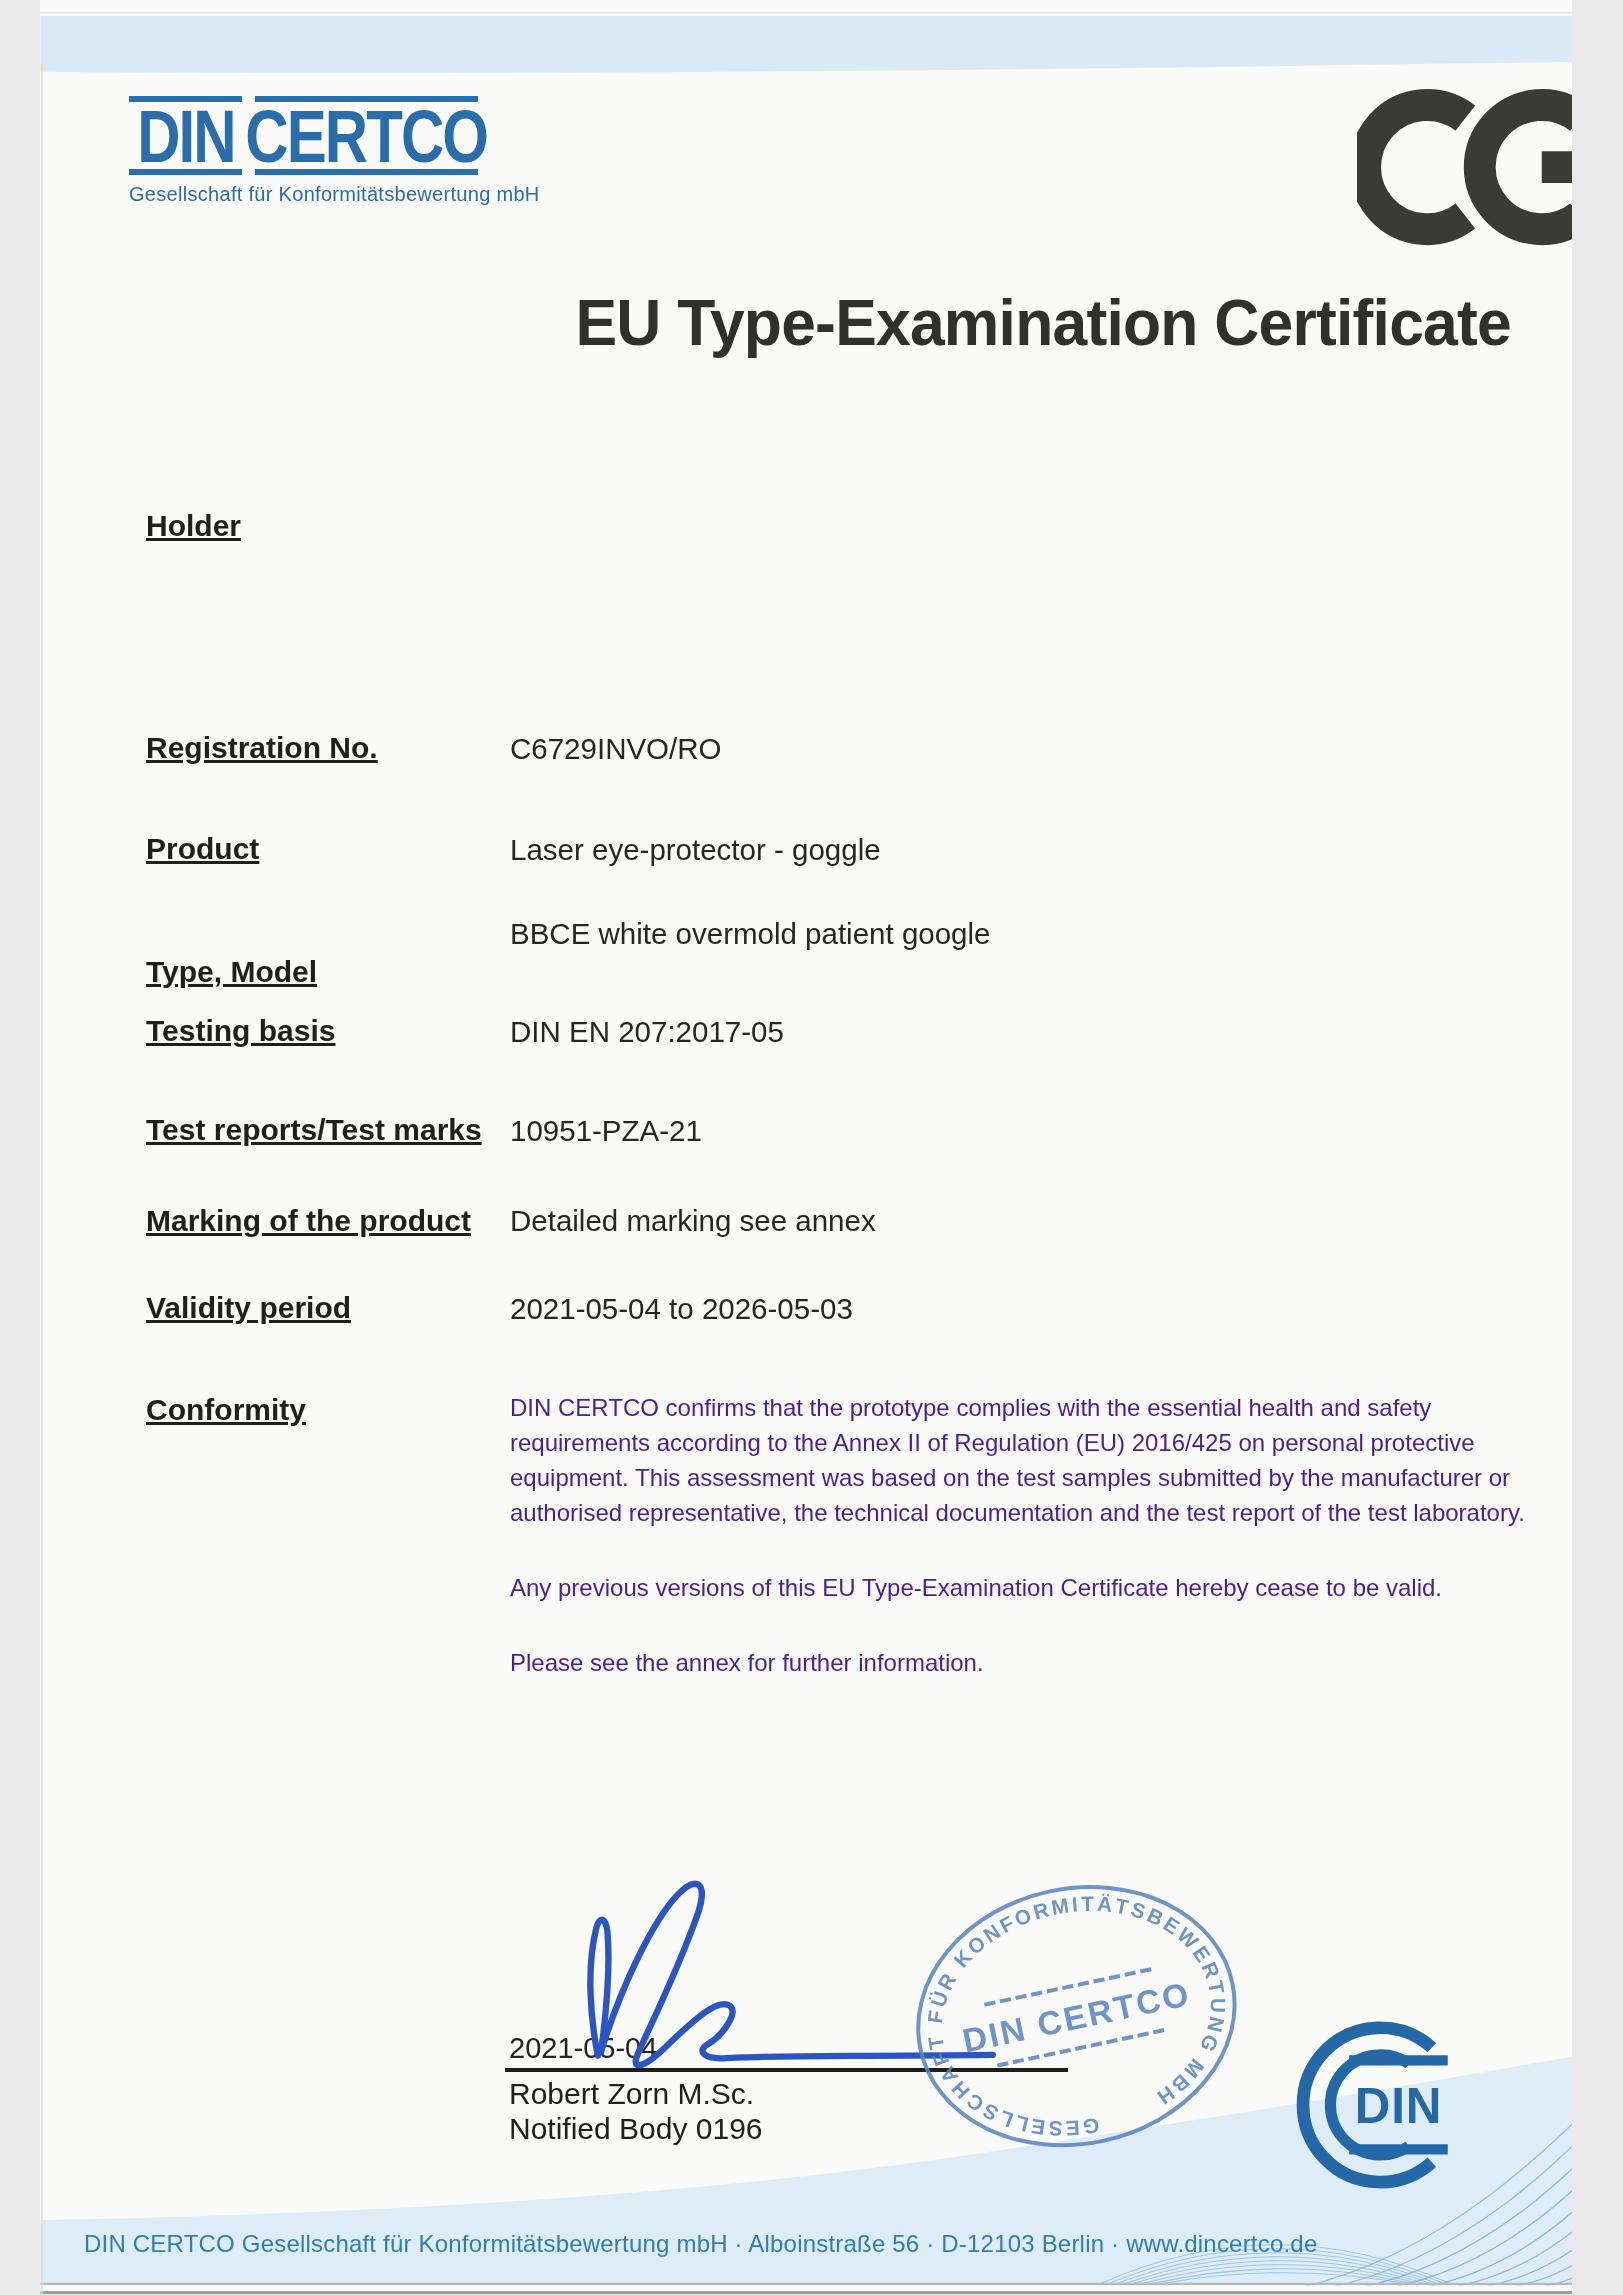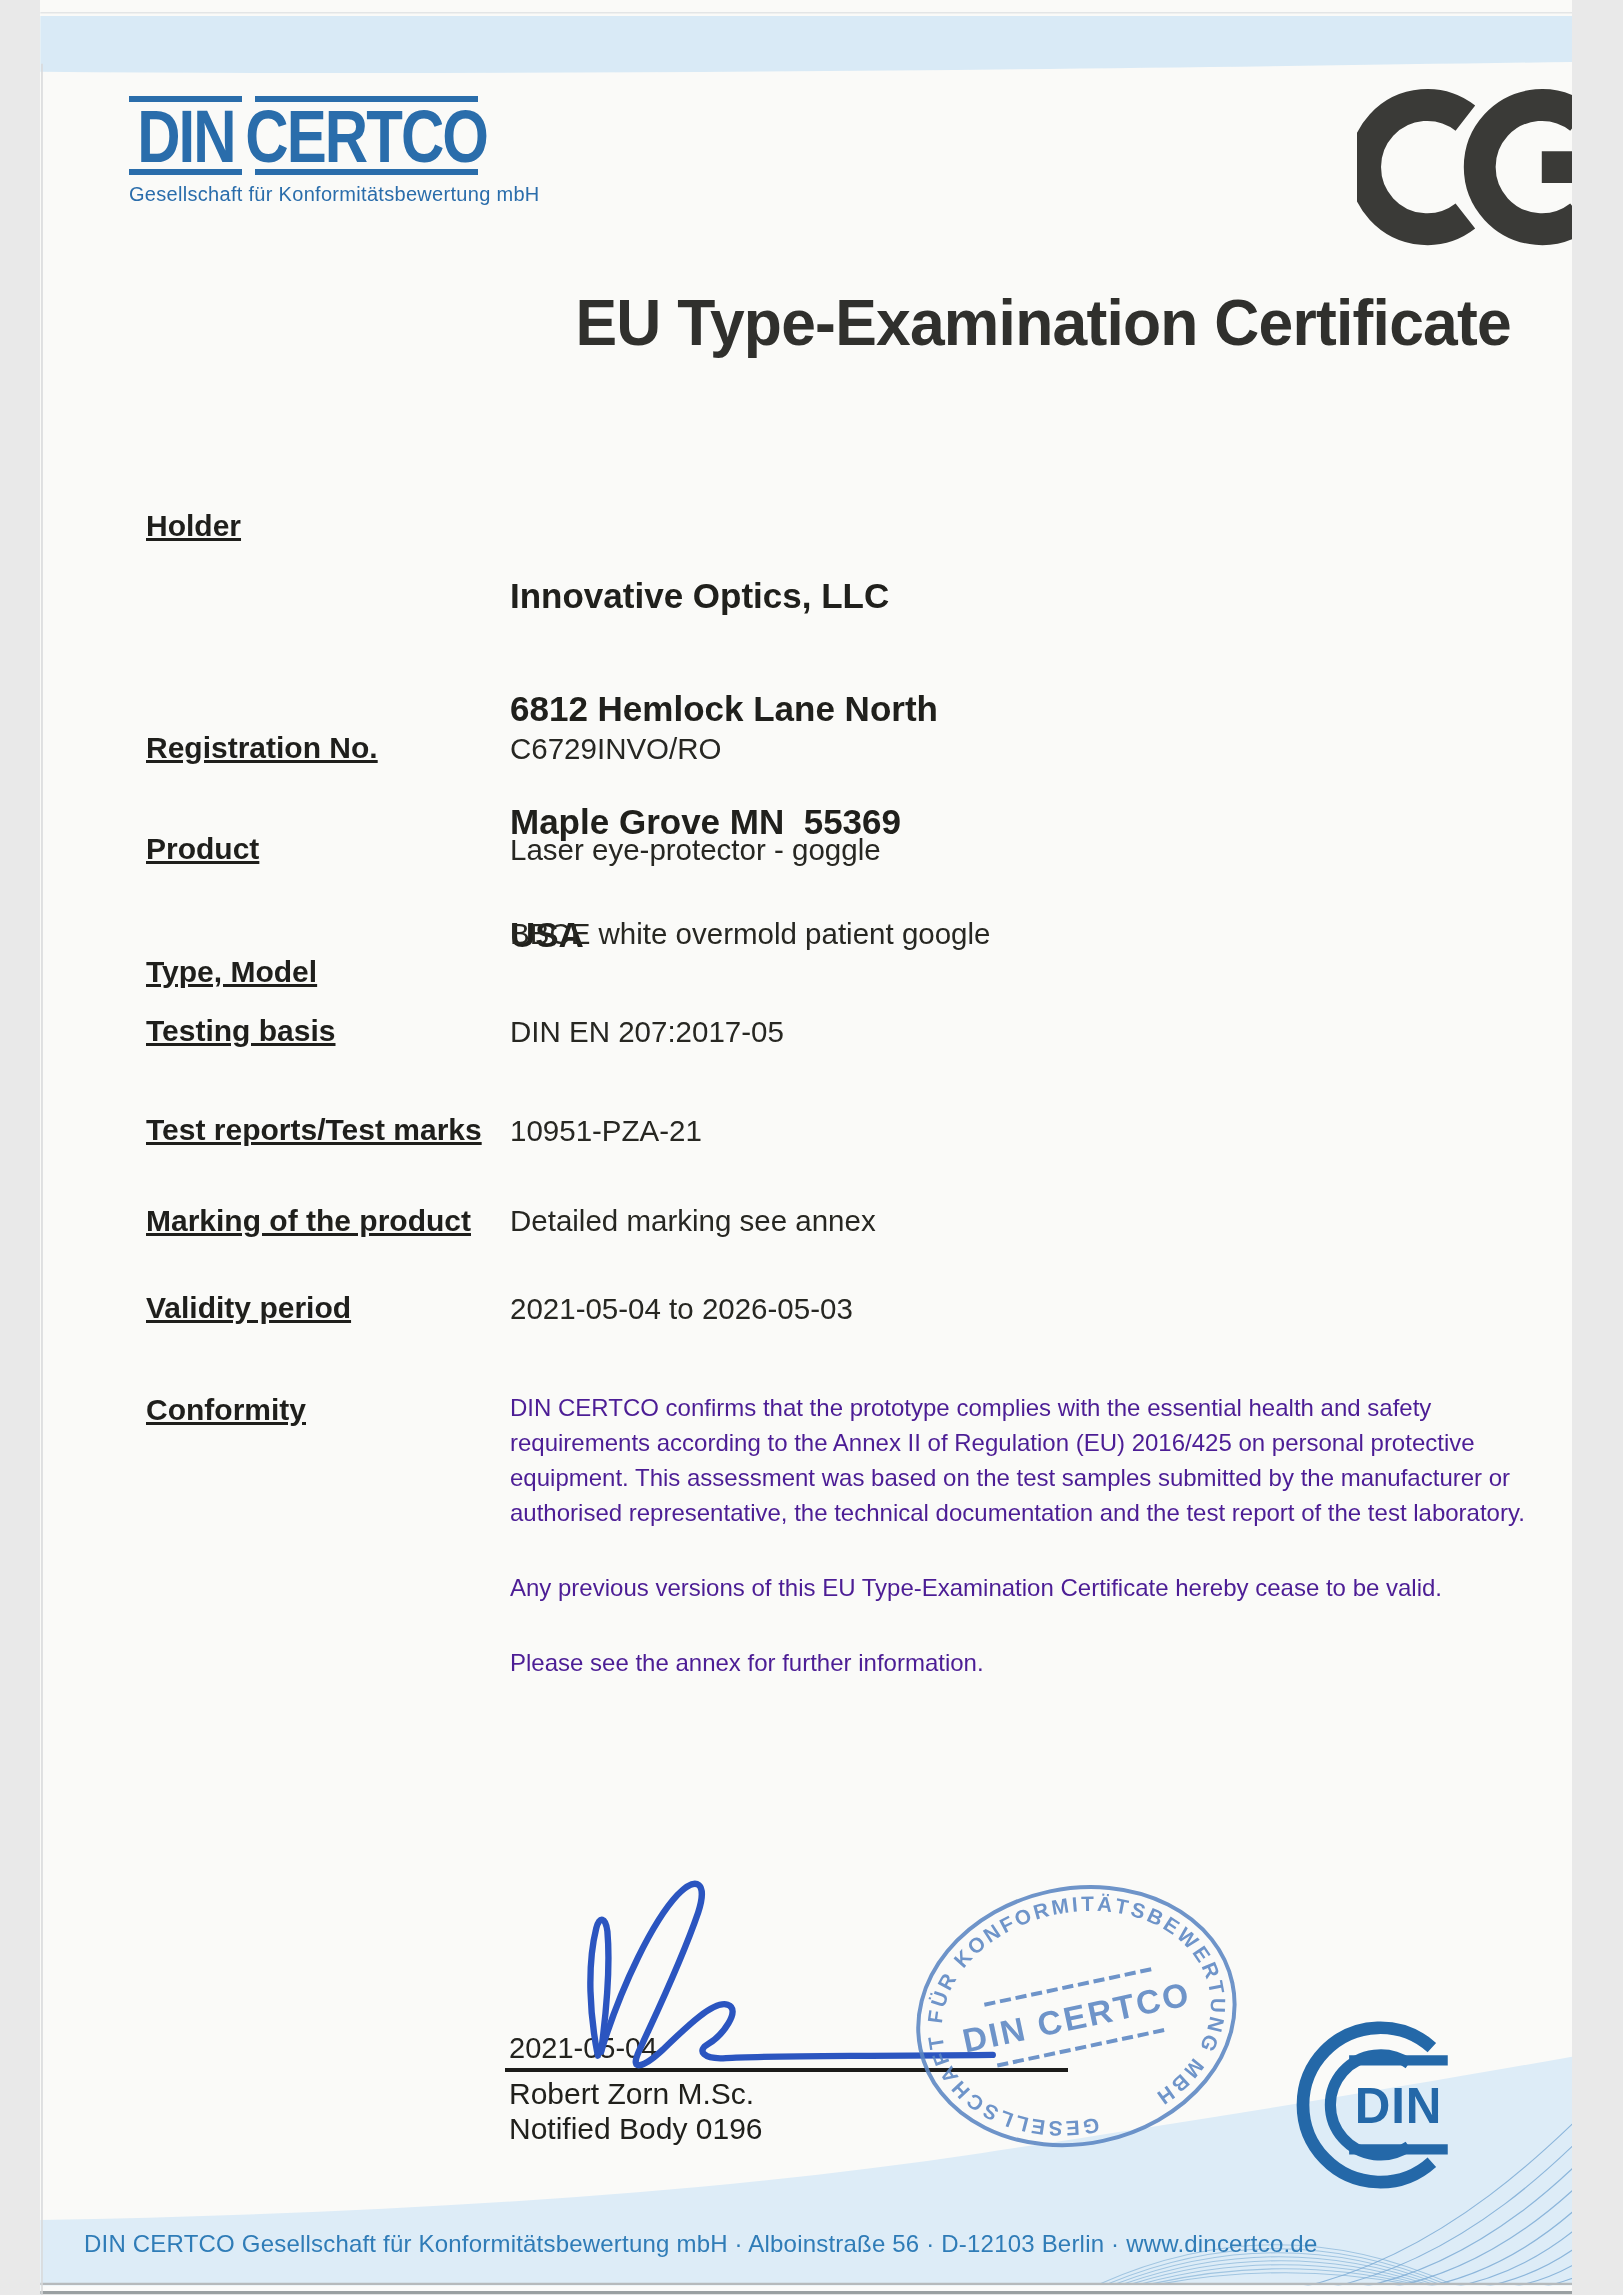--- a/index.html
+++ b/index.html
@@ -111,26 +111,20 @@
     <g stroke="#3a3a37" stroke-width="40" fill="none">
       <path d="M 136,183.5 A 78,78 0 1 1 136,60.5"></path>
       <path d="M 280,183.5 A 78,78 0 1 1 280,60.5"></path>
       <line x1="232" y1="122" x2="296" y2="122"></line>
     </g>
   </svg>
 
   <div class="title">EU Type-Examination Certificate</div>
 
   <div class="flabel" style="top:509px">Holder</div>
-  <div class="fvalue" style="top:505px">
-    <span class="holder-line">Innovative Optics, LLC</span>
-    <span class="holder-line">6812 Hemlock Lane North</span>
-    <span class="holder-line">Maple Grove MN  55369</span>
-    <span class="holder-line">USA</span>
-  </div>
 
   <div class="flabel" style="top:731px">Registration No.</div>
   <div class="fvalue" style="top:732px">C6729INVO/RO</div>
 
   <div class="flabel" style="top:832px">Product</div>
   <div class="fvalue" style="top:833px">Laser eye-protector - goggle</div>
 
   <div class="flabel" style="top:955px">Type, Model</div>
   <div class="fvalue" style="top:917px">BBCE white overmold patient google</div>
 

